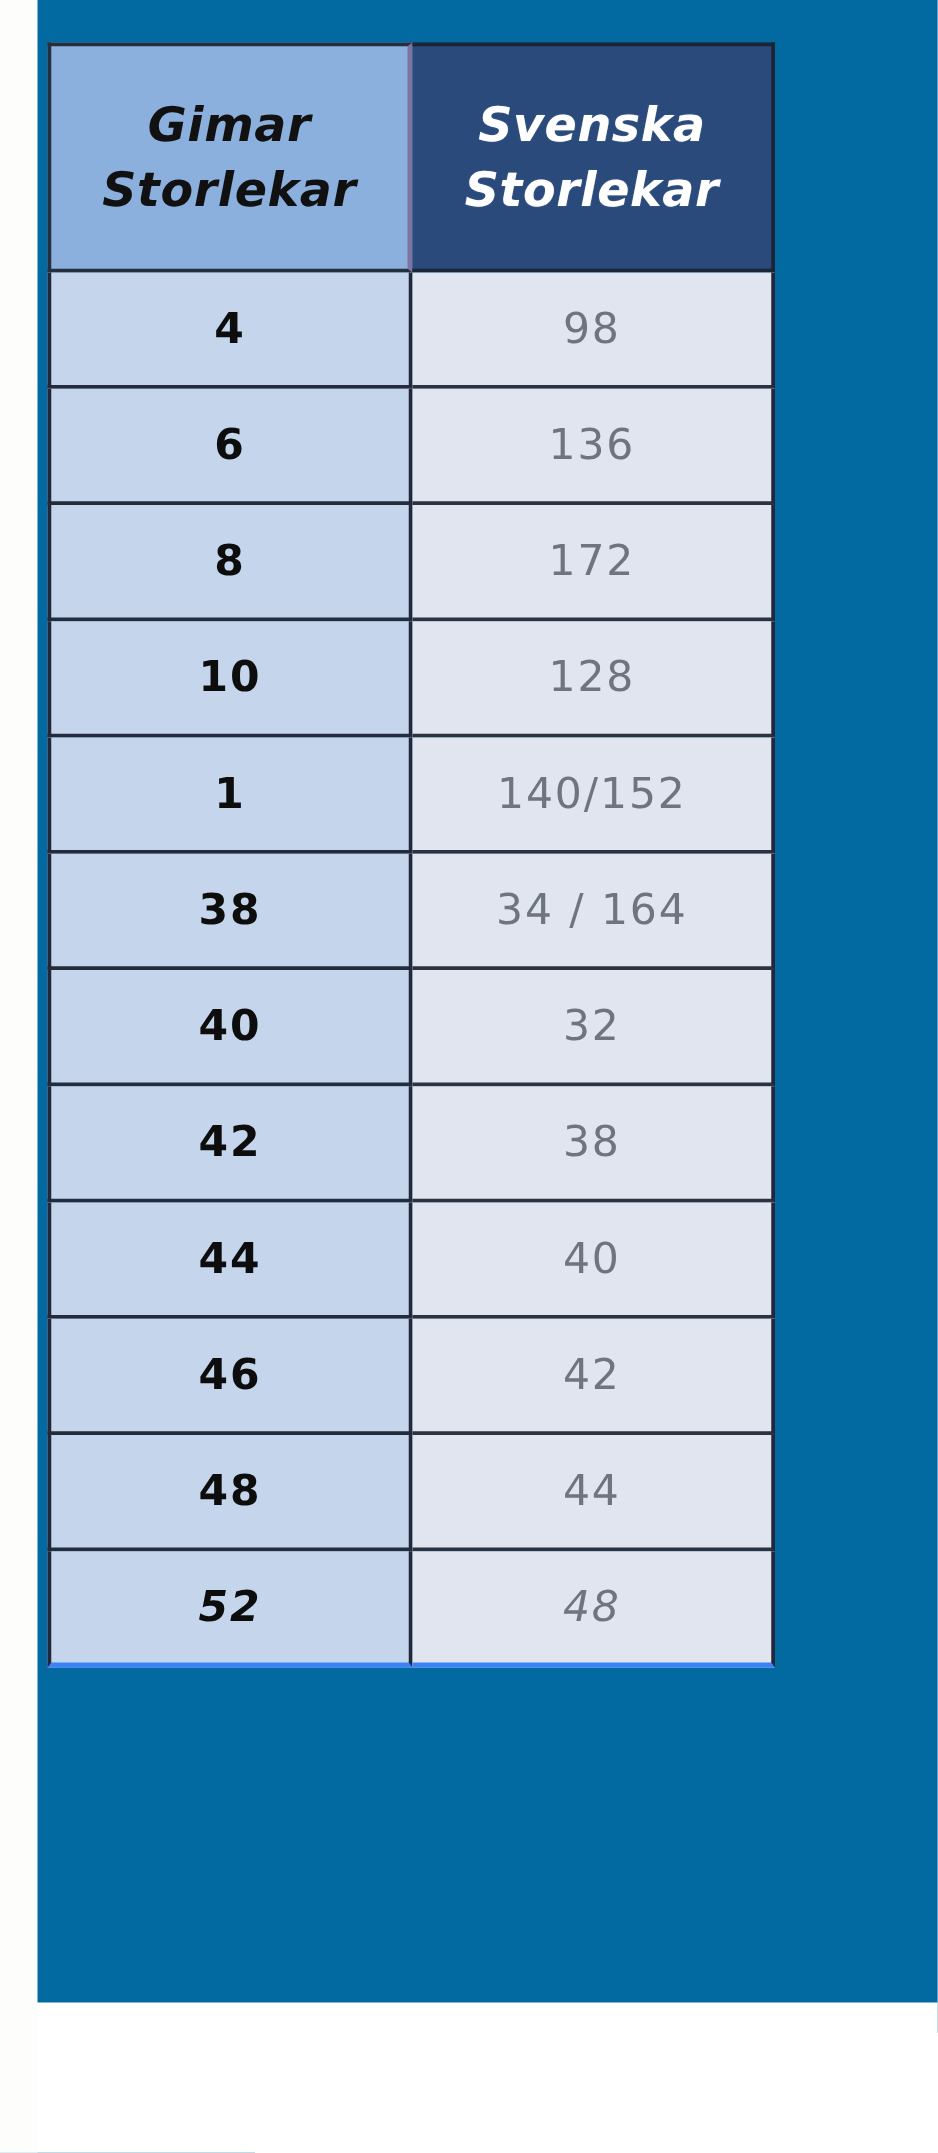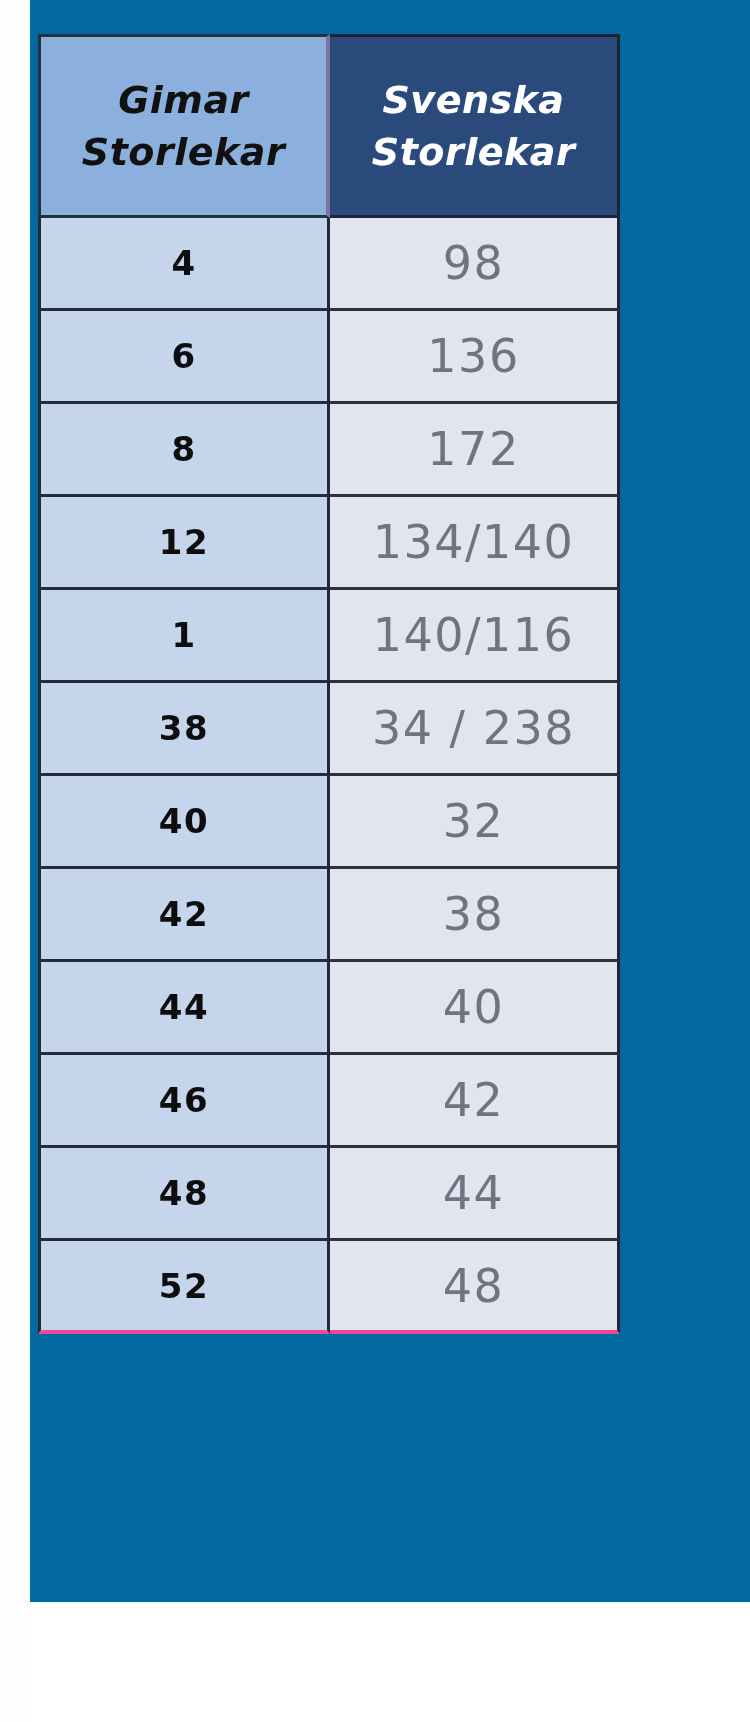--- a/index.html
+++ b/index.html
@@ -88,29 +88,30 @@
     font-size: 34px;
     font-weight: bold;
     letter-spacing: 1.5px;
     border-left: 3px solid #20283a;
     border-right: 3px solid #20283a;
     border-bottom: 3px solid #232b3c;
   }
   .cell-right {
     background: #e1e5ef;
     color: #6e7580;
-    font-size: 46px;
+    font-size: 34px;
     font-weight: normal;
     letter-spacing: 1.5px;
     border-right: 3px solid #20283a;
     border-bottom: 3px solid #2b3240;
   }
   tr:last-child .cell-left,
   tr:last-child .cell-right {
-    border-bottom: 4px solid #ec4899;
+    border-bottom: 4px solid #3b82f6;
+    font-style: italic;
   }
 
   .val { display: inline-block; }
 </style>
 </head>
 <body>
 
 <div class="page">
   <div class="page-edge-left"></div>
 
@@ -134,30 +135,30 @@
         </tr>
         <tr>
           <td class="cell cell-left"><span class="val">6</span></td>
           <td class="cell cell-right"><span class="val">136</span></td>
         </tr>
         <tr>
           <td class="cell cell-left"><span class="val">8</span></td>
           <td class="cell cell-right"><span class="val">172</span></td>
         </tr>
         <tr>
-          <td class="cell cell-left"><span class="val">12</span></td>
-          <td class="cell cell-right"><span class="val">134/140</span></td>
+          <td class="cell cell-left"><span class="val">10</span></td>
+          <td class="cell cell-right"><span class="val">128</span></td>
         </tr>
         <tr>
           <td class="cell cell-left"><span class="val">1</span></td>
-          <td class="cell cell-right"><span class="val">140/116</span></td>
+          <td class="cell cell-right"><span class="val">140/152</span></td>
         </tr>
         <tr>
           <td class="cell cell-left"><span class="val">38</span></td>
-          <td class="cell cell-right"><span class="val">34 / 238</span></td>
+          <td class="cell cell-right"><span class="val">34 / 164</span></td>
         </tr>
         <tr>
           <td class="cell cell-left"><span class="val">40</span></td>
           <td class="cell cell-right"><span class="val">32</span></td>
         </tr>
         <tr>
           <td class="cell cell-left"><span class="val">42</span></td>
           <td class="cell cell-right"><span class="val">38</span></td>
         </tr>
         <tr>

